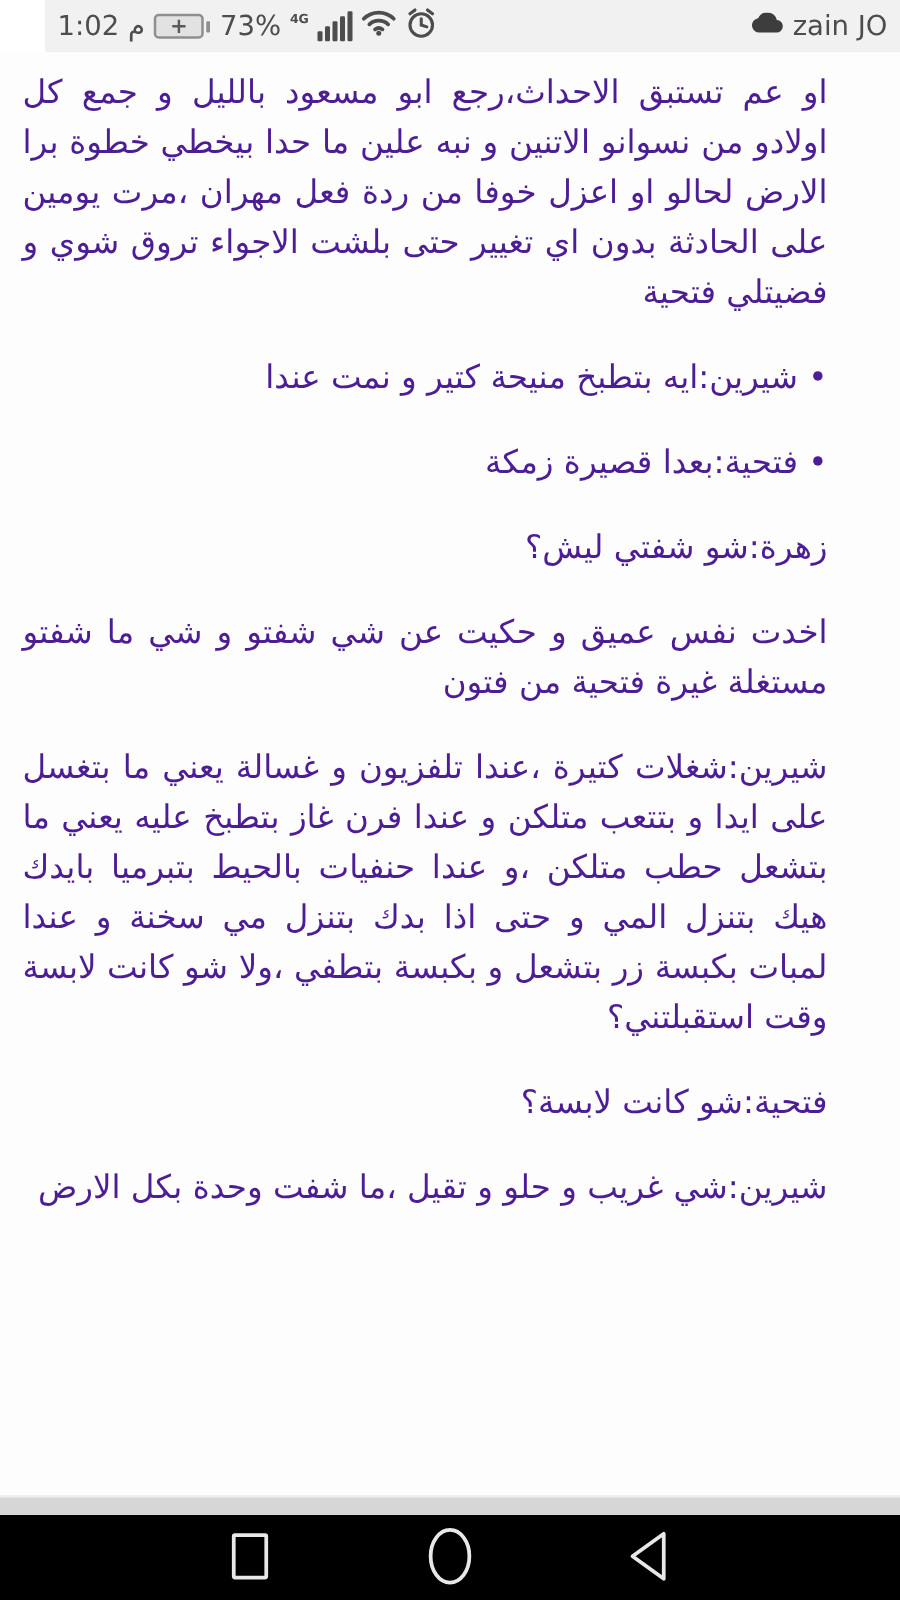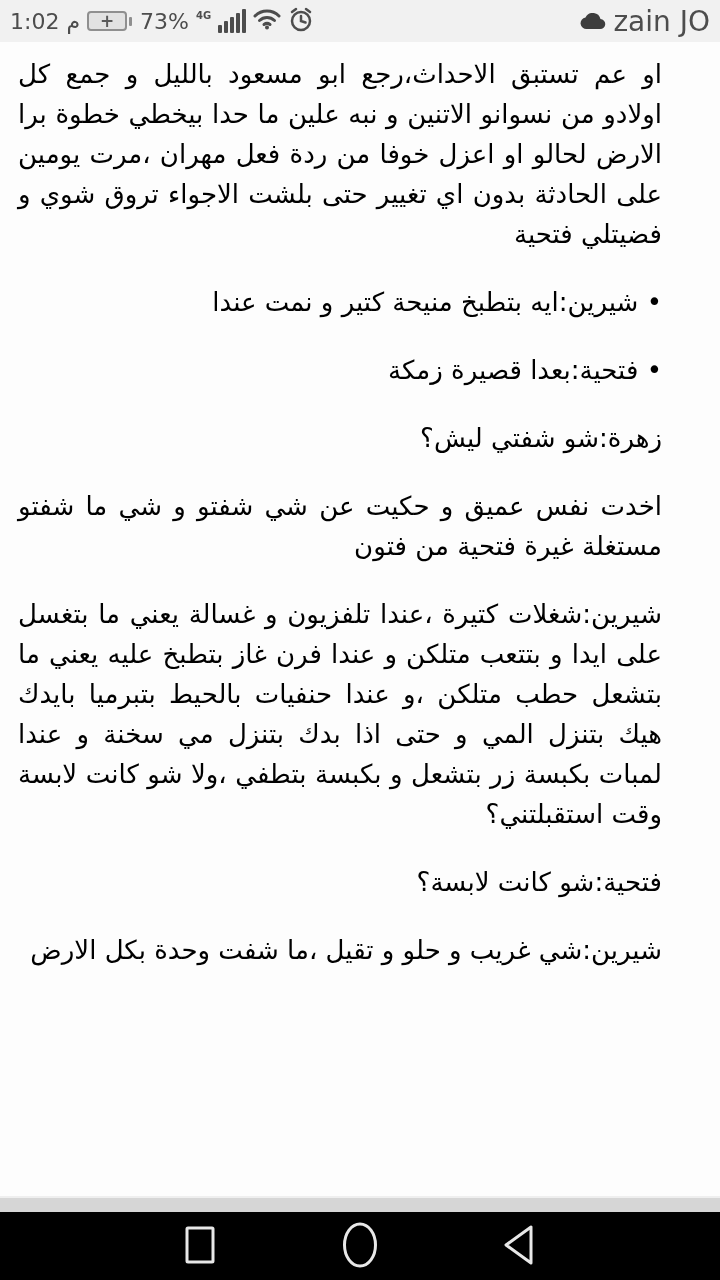--- a/index.html
+++ b/index.html
@@ -5,24 +5,24 @@
   html,body{margin:0;padding:0;}
   body{
     width:720px;height:1280px;overflow:hidden;
     font-family:"DejaVu Sans",sans-serif;
     background:#fff;display:flex;flex-direction:column;
   }
   
   .status-bar{
     flex:0 0 42px;height:42px;background:#f1f1f1;color:#4d4d4d;
     display:flex;align-items:center;justify-content:space-between;
-    padding:0 10px;box-sizing:border-box;
+    padding:0 10px;box-sizing:border-box;margin-left:36px;
   }
   .sb-left{display:flex;align-items:center;gap:7px;font-size:22px;}
-  .sb-right{display:flex;align-items:center;gap:6px;font-size:28px;}
+  .sb-right{display:flex;align-items:center;gap:6px;font-size:22px;}
   .battery{
     position:relative;width:40px;height:20px;border:2px solid #8f8f8f;
     border-radius:4px;background:#e2e2e2;display:flex;align-items:center;
     justify-content:center;box-sizing:border-box;margin-right:6px;
   }
   .battery .plus{font-size:17px;font-weight:bold;color:#5a5a5a;line-height:1;}
   .battery:after{
     content:"";position:absolute;right:-7px;top:4px;width:3px;height:9px;
     background:#8f8f8f;border-radius:1px;
   }
@@ -30,21 +30,21 @@
   .sig-bars{display:flex;align-items:flex-end;gap:2px;height:24px;}
   .sig-bars i{display:block;width:4px;background:#4d4d4d;border-radius:1px;}
   .sig-bars i:nth-child(1){height:8px;}
   .sig-bars i:nth-child(2){height:12px;}
   .sig-bars i:nth-child(3){height:16px;}
   .sig-bars i:nth-child(4){height:20px;}
   .sig-bars i:nth-child(5){height:24px;}
   
   .content{
     flex:1 1 auto;min-height:0;background:#fdfdfd;overflow:hidden;
-    direction:rtl;text-align:justify;color:#000000;
+    direction:rtl;text-align:justify;color:#4c1d95;
     font-size:26px;line-height:40px;
     padding:12px 58px 0 18px;box-sizing:border-box;
   }
   .content p{margin:0 0 28px 0;}
   
   .divider-strip{flex:0 0 14px;height:14px;background:#d6d6d6;border-top:2px solid #efefef;box-sizing:content-box;}
   .nav-bar{
     flex:0 0 68px;height:68px;background:#000;
     display:flex;align-items:center;justify-content:center;
   }

